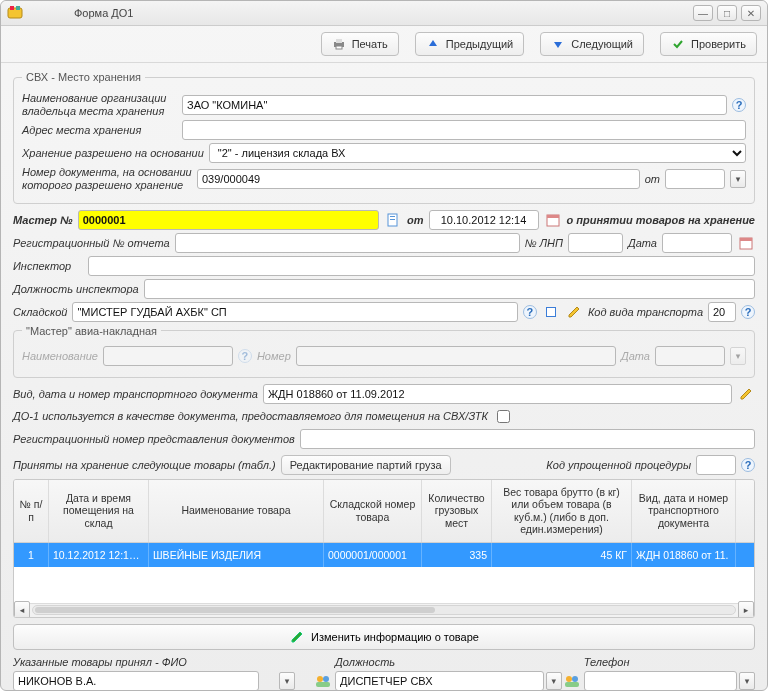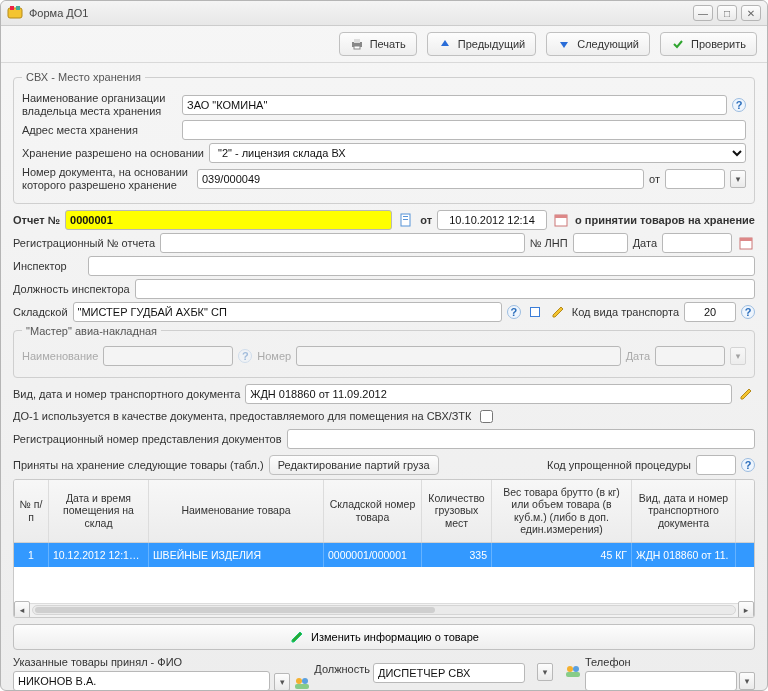--- a/index.html
+++ b/index.html
@@ -1,30 +1,30 @@
 <!DOCTYPE html>
 <html><head>
 <meta charset="utf-8">
 <style>
   * { box-sizing: border-box; font-family: Tahoma, Arial, sans-serif; font-size: 11px; }
   body { margin: 0; background: #fff; width: 768px; height: 691px; overflow: hidden; }
   .window { border: 1px solid #b5b5b5; border-radius: 6px; background: linear-gradient(#f6f6f6,#ededed); height: 691px; display: flex; flex-direction: column; }
   .titlebar { display:flex; align-items:center; padding:4px 6px; background:linear-gradient(#f4f4f4,#e7e7e7); border-bottom:1px solid #ccc; border-radius:6px 6px 0 0;}
   .titlebar .ticon{width:16px;height:16px;margin-right:6px;display:inline-flex;align-items:center;justify-content:center;}
-  .title { color:#444; flex:1; }
+  .title { color:#444; flex:1;margin-left:45px; }
   .winbtns { display:flex; gap:4px; }
   .winbtn { width:20px;height:16px;border:1px solid #b5b5b5;border-radius:3px;background:linear-gradient(#fdfdfd,#eaeaea);display:flex;align-items:center;justify-content:center;color:#666;font-size:10px;cursor:pointer;}
-  .toolbar { display:flex; justify-content:flex-end; gap:10px; padding:6px 10px; border-bottom:1px solid #d9d9d9;}
+  .toolbar { display:flex; justify-content:flex-end; gap:16px; padding:6px 10px; border-bottom:1px solid #d9d9d9;}
   .tbtn { display:flex;align-items:center;gap:6px;padding:4px 10px;border:1px solid #c0c0c0;border-radius:4px;background:linear-gradient(#fdfdfd,#eeeeee);color:#333;cursor:pointer;}
   .tbtn .ic {width:14px;height:14px;display:inline-flex;align-items:center;justify-content:center;}
   .content { padding:8px 12px 10px 12px; flex:1; overflow:hidden;}
   fieldset{border:1px solid #cfcfcf;border-radius:4px;margin:0 0 6px 0;padding:6px 8px 8px 8px;}
   legend{color:#555;padding:0 4px;}
   .row{display:flex;align-items:center;gap:5px;margin:3px 0;}
-  .lbl{color:#333;white-space:nowrap;}
+  .lbl{color:#333;white-space:nowrap;font-style:italic;}
   input[type=text], select.combo, .inp {border:1px solid #b8b8b8;border-radius:3px;padding:2px 4px;height:20px;background:#fff;color:#111;}
   .inp.full{flex:1;}
   .combo{flex:1;height:20px;background:#fff;border:1px solid #b8b8b8;border-radius:3px;padding:1px 2px;}
   .dropbtn{width:16px;height:18px;border:1px solid #b8b8b8;border-radius:2px;background:linear-gradient(#fdfdfd,#eaeaea);display:inline-flex;align-items:center;justify-content:center;color:#555;font-size:9px;cursor:pointer;}
   .iconbtn{width:18px;height:18px;display:inline-flex;align-items:center;justify-content:center;cursor:pointer;}
   .help{color:#2a6dbb;font-weight:bold;border:1px solid #9dbde0;border-radius:50%;width:14px;height:14px;display:inline-flex;align-items:center;justify-content:center;background:#eef5fd;}
   .yellow{background:#ffff00 !important;}
   .bold{font-weight:bold;}
   .table{border:1px solid #c9c9c9;border-radius:3px;overflow:hidden;margin-top:4px;}
   .thead{display:flex;background:linear-gradient(#f7f7f7,#ececec);border-bottom:1px solid #d0d0d0;}
@@ -123,21 +123,21 @@
       <div class="row">
         <span class="lbl" style="width:170px;white-space:normal;line-height:1.15">Номер документа, на основании которого разрешено хранение</span>
         <input type="text" class="inp full" value="039/000049" style="">
         <span class="lbl">от</span>
         <input type="text" class="inp" style="width: 60px;">
         <span class="dropbtn">▾</span>
       </div>
     </fieldset>
 
     <div class="row">
-      <span class="lbl bold">Отчет №</span>
+      <span class="lbl bold">Мастер №</span>
       <input type="text" class="inp yellow" style="flex: 1 1 0%; font-weight: bold;" value="0000001">
       <span class="iconbtn">
           <svg width="14" height="14">
             <rect x="2" y="1" width="9" height="12" fill="#fff" stroke="#5694d8"></rect>
             <rect x="4" y="3" width="5" height="1" fill="#5694d8"></rect>
             <rect x="4" y="6" width="5" height="1" fill="#5694d8"></rect>
           </svg>
         </span>
       <span class="lbl bold">от</span>
       <input type="text" class="inp" style="width: 110px; text-align: center;" value="10.10.2012 12:14">
@@ -182,21 +182,21 @@
             <rect x="2" y="2" width="10" height="10" fill="#3b7dd8"></rect>
             <rect x="3" y="3" width="8" height="8" fill="#fff"></rect>
           </svg>
         </span>
       <span class="iconbtn">
           <svg width="14" height="14">
             <path d="M2 12 L4 12 L12 4 L10 2 L2 10 Z" fill="#f4c430" stroke="#b58a1a"></path>
           </svg>
         </span>
       <span class="lbl">Код вида транспорта</span>
-      <input type="text" class="inp" style="width: 52px; text-align: center;" value="20">
+      <input type="text" class="inp" style="width: 28px; text-align: left;" value="20">
       <span class="help">?</span>
     </div>
 
     <fieldset class="disabled">
       <legend>"Мастер" авиа-накладная</legend>
       <div class="row">
         <span class="lbl" style="color:#aaa">Наименование</span>
         <input type="text" class="inp" style="width: 130px;" disabled="">
         <span class="help" style="opacity:.4">?</span>
         <span class="lbl" style="color:#aaa">Номер</span>
@@ -270,35 +270,35 @@
           <svg width="14" height="14">
             <path d="M2 12 L4 12 L12 4 L10 2 L2 10 Z" fill="#2fa52f" stroke="#1c7"></path>
           </svg>
         </span>
       <span>Изменить информацию о товаре</span>
     </div>
 
     <div class="footer-row">
       <div class="seg" style="flex:1.3;flex-direction:column;align-items:stretch">
         <span class="lbl">Указанные товары принял - ФИО</span>
-        <div style="display:flex;gap:4px;align-items:flex-end">
+        <div style="display:flex;gap:20px;align-items:center">
           <input type="text" class="inp full" value="НИКОНОВ В.А." style="">
           <span class="dropbtn">▾</span>
           <span class="small-ic">
               <svg width="16" height="14">
                 <circle cx="5" cy="5" r="3" fill="#f4b030"></circle>
                 <circle cx="11" cy="5" r="3" fill="#5aa0e0"></circle>
                 <rect x="1" y="8" width="14" height="5" rx="2" fill="#8c8"></rect>
               </svg>
             </span>
         </div>
       </div>
-      <div class="seg" style="flex:1;flex-direction:row;align-items:stretch">
+      <div class="seg" style="flex:1;flex-direction:column;align-items:stretch">
         <span class="lbl">Должность</span>
-        <div style="display:flex;gap:12px;align-items:flex-start">
+        <div style="display:flex;gap:2px;align-items:center">
           <input type="text" class="inp full" value="ДИСПЕТЧЕР СВХ" style="">
           <span class="dropbtn">▾</span>
           <span class="small-ic">
               <svg width="16" height="14">
                 <circle cx="5" cy="5" r="3" fill="#f4b030"></circle>
                 <circle cx="11" cy="5" r="3" fill="#5aa0e0"></circle>
                 <rect x="1" y="8" width="14" height="5" rx="2" fill="#8c8"></rect>
               </svg>
             </span>
         </div>

